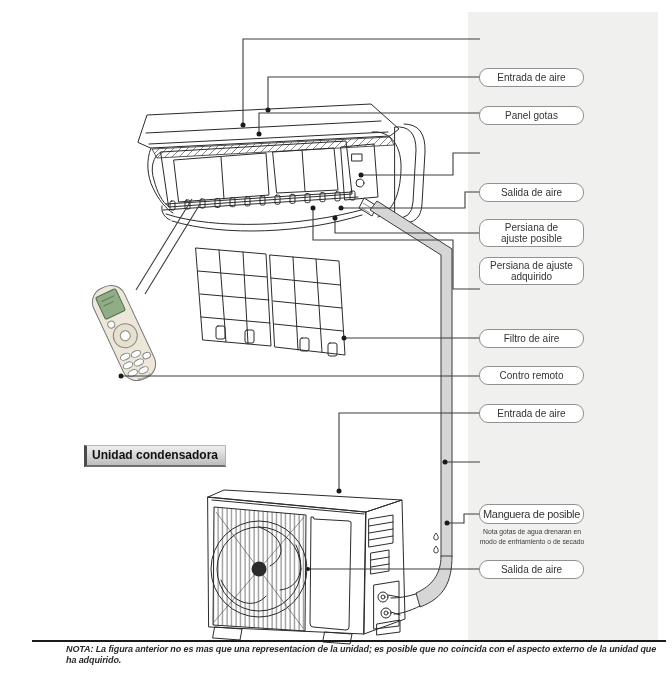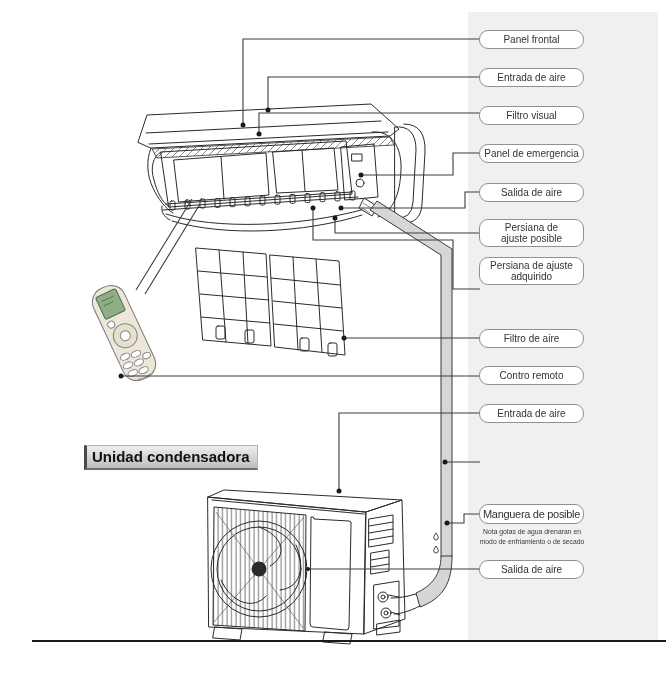--- a/index.html
+++ b/index.html
@@ -12,21 +12,21 @@
   svg .cline{stroke:#3d3d3d;stroke-width:1.1;fill:none;}
   svg .dot{fill:#1a1a1a;stroke:none;}
   .callout{position:absolute;left:479px;width:105px;border:1px solid #919191;border-radius:9px;
            background:#ffffff;display:flex;flex-direction:column;align-items:center;justify-content:center;
            font-size:10px;color:#333;text-align:center;box-sizing:border-box;line-height:1.15;}
   .h1{height:19px}.h2{height:28px}
   .big{font-size:11px;letter-spacing:-0.3px;}
   .drain-note{position:absolute;left:470px;top:527px;width:124px;text-align:center;
               font-size:6.8px;color:#3a3a3a;line-height:1.45;}
   .section-label{position:absolute;left:84px;top:445px;padding:2px 7px 3px 5px;
-                 font-size:15px;font-weight:bold;color:#111;
+                 font-size:12px;font-weight:bold;color:#111;
                  background:linear-gradient(180deg,#efefef,#bdbdbd);
                  border-left:3px solid #4a4a4a;border-bottom:2px solid #6f6f6f;
                  border-top:1px solid #b5b5b5;border-right:1px solid #b5b5b5;}
   .bottom-rule{position:absolute;left:32px;top:640px;width:634px;height:2px;background:#1a1a1a;}
   .footer-note{position:absolute;left:66px;top:644px;width:600px;font-size:9px;font-weight:bold;
                font-style:italic;color:#2a2a2a;line-height:1.2;letter-spacing:-0.1px;}
 </style>
 </head>
 <body>
 
@@ -190,31 +190,25 @@
       <circle class="dot" cx="313" cy="208" r="2.5"></circle>
       <circle class="dot" cx="344" cy="338" r="2.5"></circle>
       <circle class="dot" cx="121" cy="376" r="2.5"></circle>
       <circle class="dot" cx="339" cy="491" r="2.5"></circle>
       <circle class="dot" cx="445" cy="462" r="2.5"></circle>
       <circle class="dot" cx="447" cy="523" r="2.5"></circle>
       <circle class="dot" cx="308" cy="569" r="2"></circle>
     </g>
   </svg>
 
-  <div class="callout h1" style="top:30px">
-    <span>Panel frontal</span>
-  </div>
   <div class="callout h1" style="top:68px">
     <span>Entrada de aire</span>
   </div>
   <div class="callout h1" style="top:106px">
-    <span>Filtro visual</span>
-  </div>
-  <div class="callout h1" style="top:144px">
-    <span>Panel de emergencia</span>
+    <span>Panel gotas</span>
   </div>
   <div class="callout h1" style="top:183px">
     <span>Salida de aire</span>
   </div>
   <div class="callout h2" style="top:219px">
     <span>Persiana de</span>
     <span>ajuste posible</span>
   </div>
   <div class="callout h2" style="top:257px">
     <span>Persiana de ajuste</span>
@@ -238,14 +232,15 @@
 
   <div class="drain-note">
     <div>Nota gotas de agua drenaran en</div>
     <div>modo de enfriamiento o de secado</div>
   </div>
 
   <div class="section-label">Unidad condensadora</div>
 
   <div class="bottom-rule"></div>
 
+  <div class="footer-note">NOTA: La figura anterior no es mas que una representacion de la unidad; es posible que no coincida con el aspecto externo de la unidad que ha adquirido.</div>
 
 </div>
 
 </body></html>

